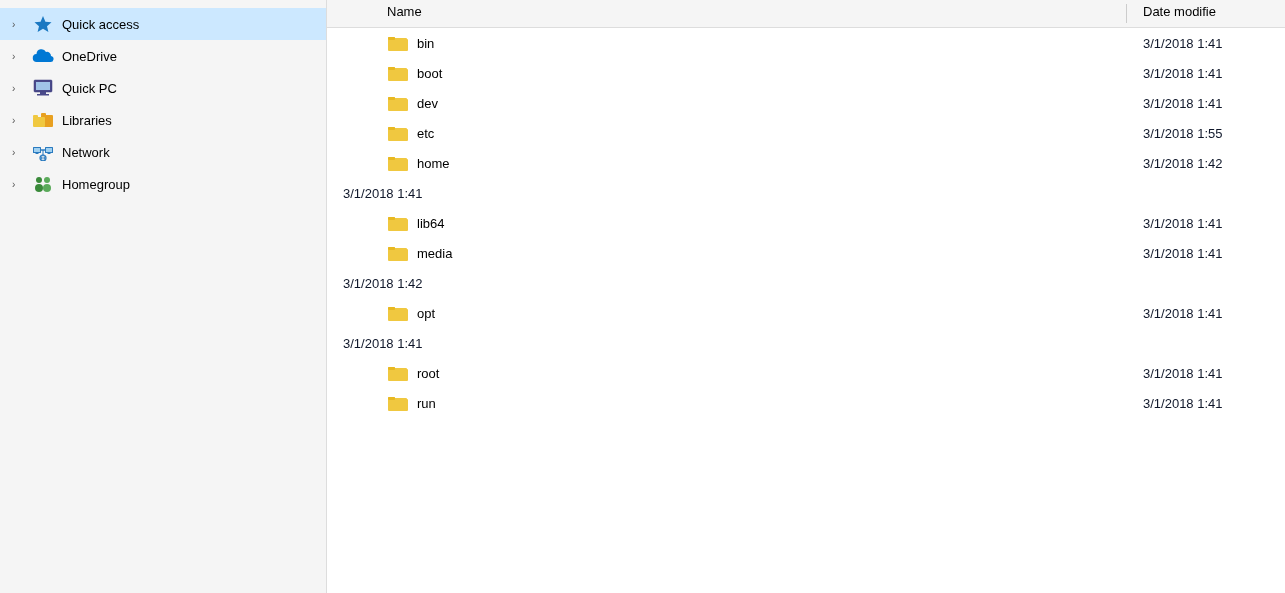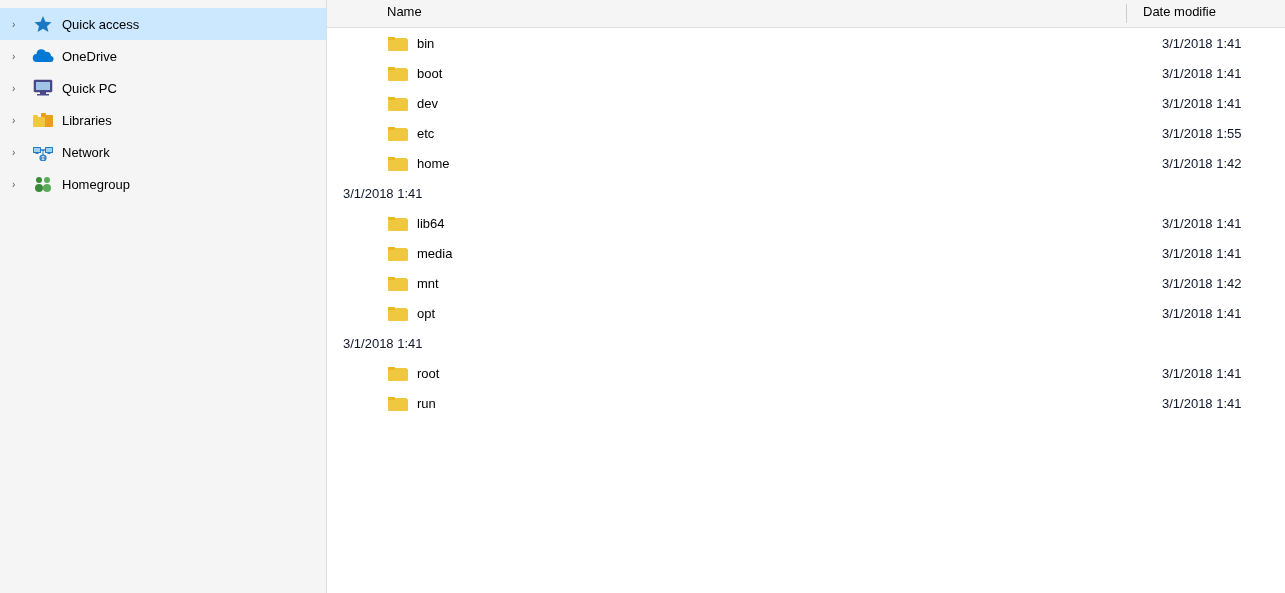--- a/index.html
+++ b/index.html
@@ -100,21 +100,20 @@
       background: #fff;
     }
 
     .file-row {
       display: flex;
       align-items: center;
       min-height: 30px;
       padding: 2px 0;
       cursor: pointer;
       user-select: none;
-      gap: 19px;
     }
 
     .file-row-name {
       width: 800px;
       display: flex;
       align-items: center;
       padding-left: 60px;
     }
 
     .folder-icon {
@@ -348,31 +347,20 @@
             <rect x="0" y="3" width="7" height="3" rx="1" fill="#f0c840"></rect>
             <rect x="1" y="4" width="18" height="12" rx="1" fill="#f0c840"></rect>
             <rect x="0" y="3" width="7" height="3" rx="1" fill="#e8b820"></rect>
           </svg>
         </span>
         <span class="file-name-text">media</span>
       </div>
       <div class="file-row-date">3/1/2018 1:41</div>
     </div>
       <div class="file-row">
-      <div class="file-row-name">
-        <span class="folder-icon">
-          <svg width="20" height="18" viewBox="0 0 20 18">
-            <rect x="0" y="5" width="20" height="12" rx="1" fill="#f0c840"></rect>
-            <rect x="0" y="3" width="7" height="3" rx="1" fill="#f0c840"></rect>
-            <rect x="1" y="4" width="18" height="12" rx="1" fill="#f0c840"></rect>
-            <rect x="0" y="3" width="7" height="3" rx="1" fill="#e8b820"></rect>
-          </svg>
-        </span>
-        <span class="file-name-text">mnt</span>
-      </div>
       <div class="file-row-date">3/1/2018 1:42</div>
     </div>
       <div class="file-row">
       <div class="file-row-name">
         <span class="folder-icon">
           <svg width="20" height="18" viewBox="0 0 20 18">
             <rect x="0" y="5" width="20" height="12" rx="1" fill="#f0c840"></rect>
             <rect x="0" y="3" width="7" height="3" rx="1" fill="#f0c840"></rect>
             <rect x="1" y="4" width="18" height="12" rx="1" fill="#f0c840"></rect>
             <rect x="0" y="3" width="7" height="3" rx="1" fill="#e8b820"></rect>

